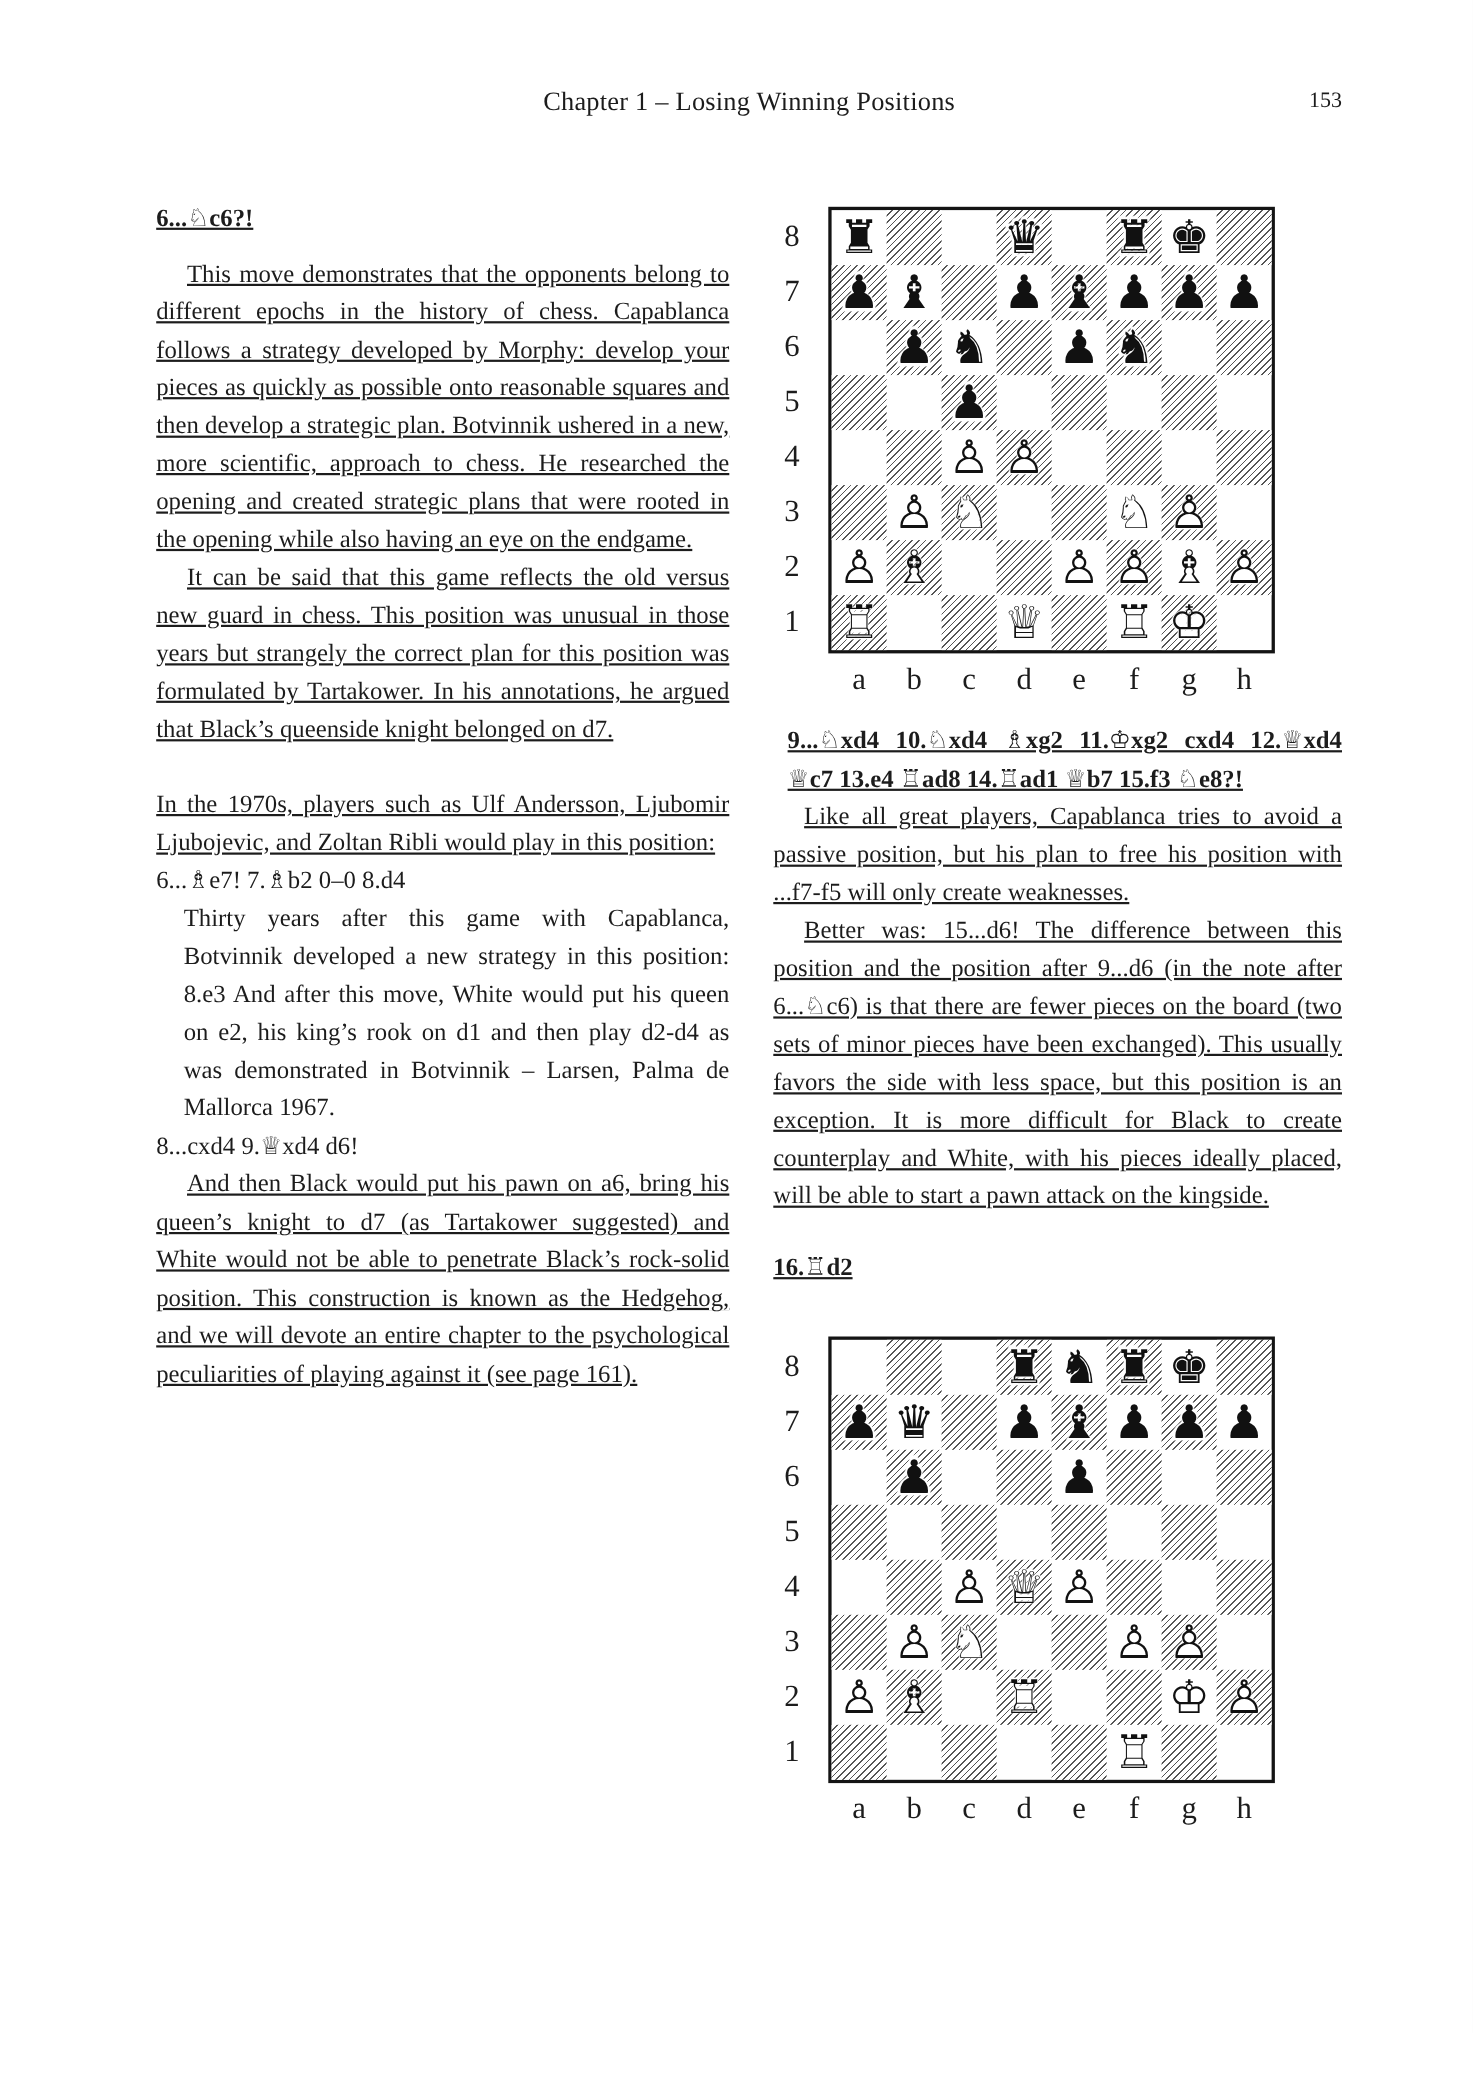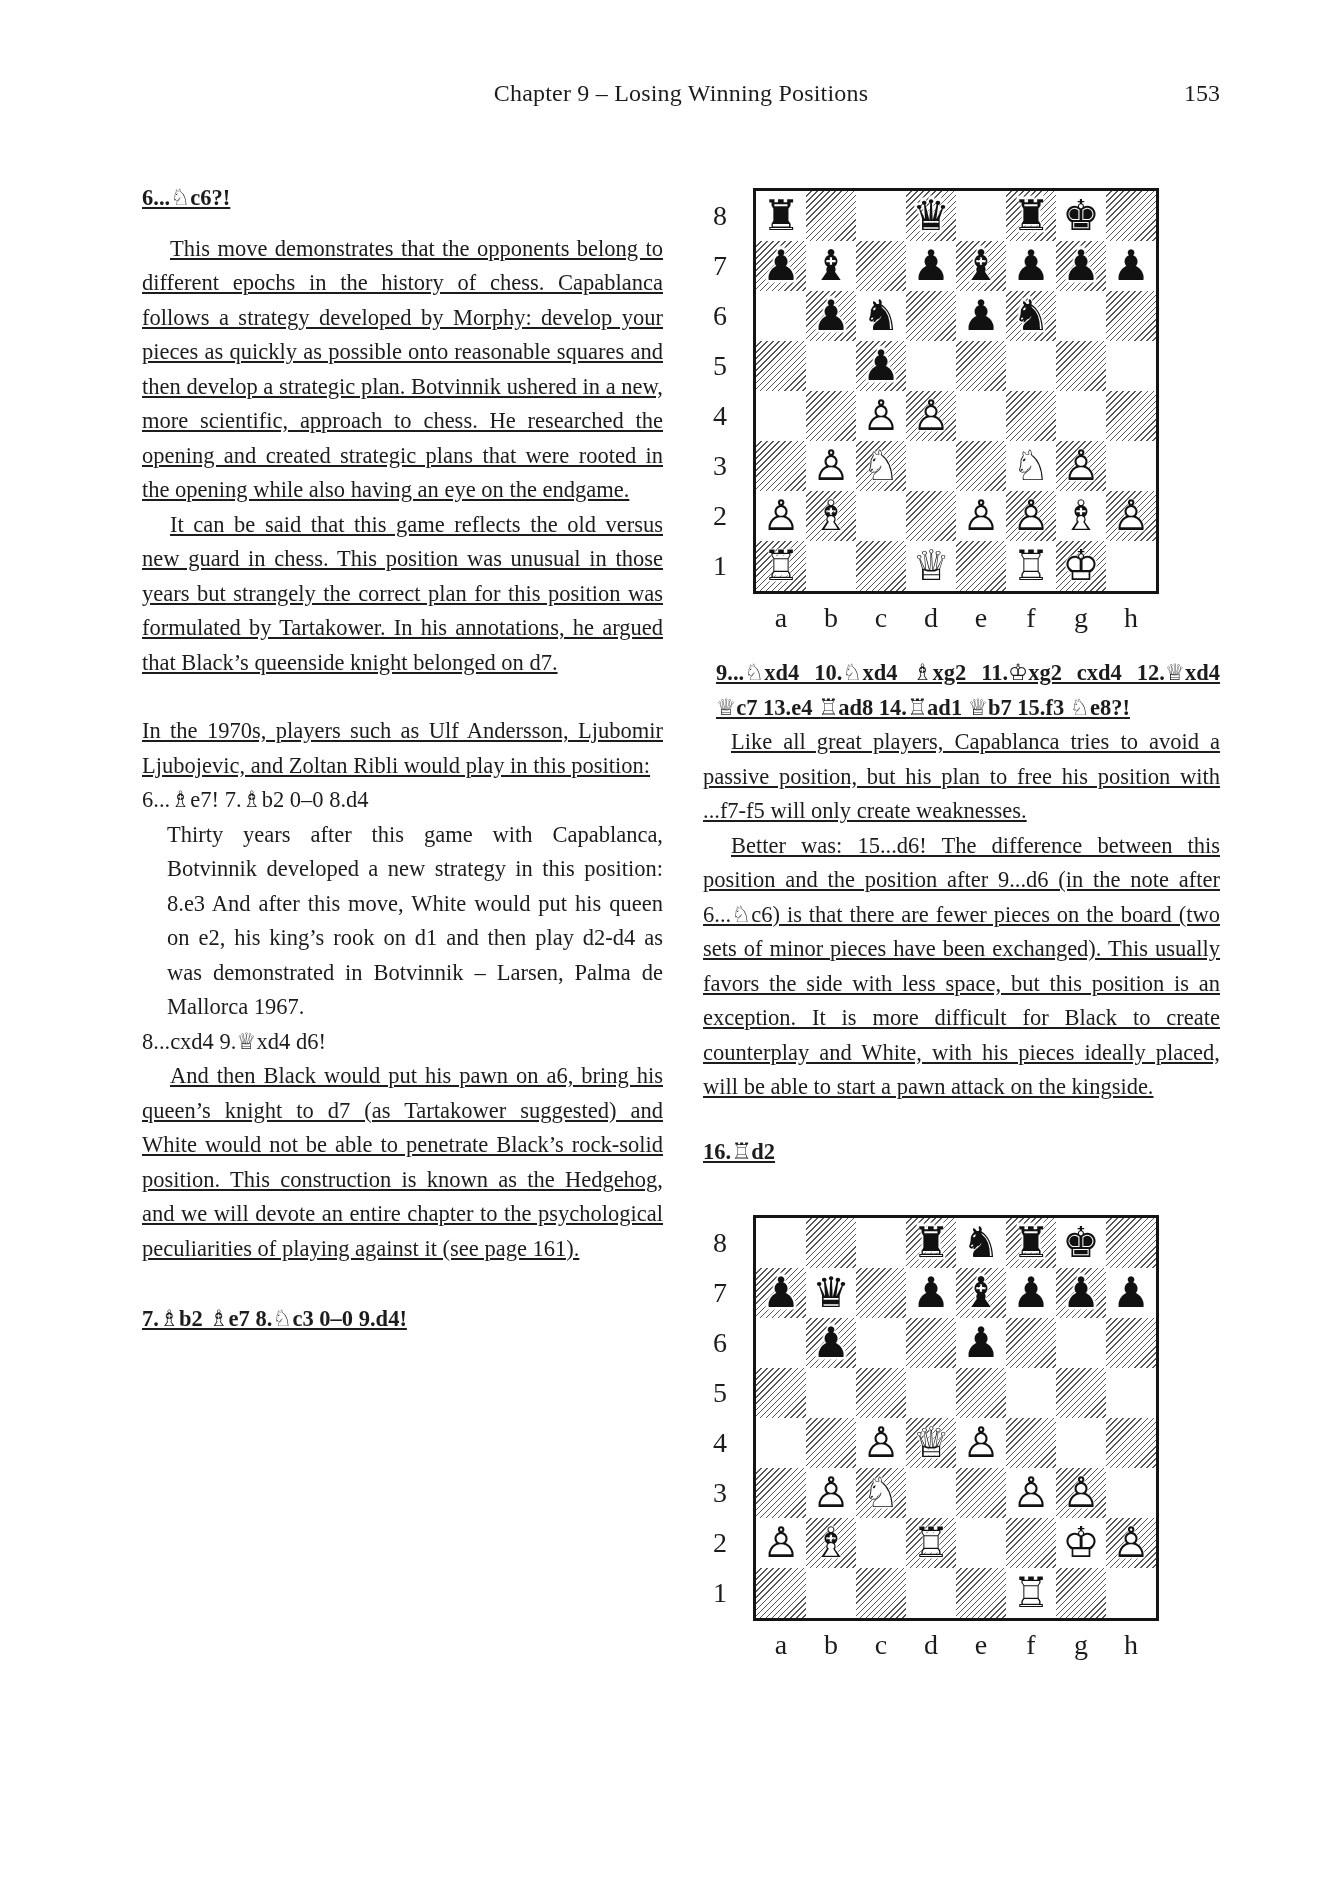--- a/index.html
+++ b/index.html
@@ -9,21 +9,21 @@
     width:1339px; height:1890px;
     background:#ffffff;
     color:#1c1c1c;
     font-family:"Liberation Serif","DejaVu Sans",serif;
     overflow:hidden;
     margin:0 auto;
   }
   
   .header { position:absolute; top:80px; left:142px; width:1078px; height:36px; }
   .chapter { display:block; text-align:center; font-size:24px; letter-spacing:0.2px; }
-  .pagenum { position:absolute; right:0; top:0; font-size:24px; }
+  .pagenum { position:absolute; right:0; top:0; font-size:20px; }
 
   
   .col { position:absolute; font-size:22.5px; line-height:34.5px; }
   .col.left  { left:142px; top:181px; width:521px; }
   .col.right { left:703px; top:188px; width:517px; }
 
   p.body { text-align:justify;text-decoration:underline; }
   p.ind  { text-indent:28px; }
   p.bold { font-weight:bold;text-decoration:underline; }
   p.just { text-align:justify;margin-left:13px; }
@@ -64,34 +64,33 @@
   }
   .filelabels span { text-align:center; font-size:28px; line-height:30px; }
   .moves-after { margin-top:18px; }
 </style>
 </head>
 <body>
 
 <div class="page">
 
   <div class="header">
-    <span class="chapter">Chapter 9 – Losing Winning Positions</span>
+    <span class="chapter">Chapter 1 – Losing Winning Positions</span>
     <span class="pagenum">153</span>
   </div>
 
   <div class="col left">
     <p class="bold" style="margin-bottom:16px;">6...♘c6?!</p>
     <p class="body ind">This move demonstrates that the opponents belong to different epochs in the history of chess. Capablanca follows a strategy developed by Morphy: develop your pieces as quickly as possible onto reasonable squares and then develop a strategic plan. Botvinnik ushered in a new, more scientific, approach to chess. He researched the opening and created strategic plans that were rooted in the opening while also having an eye on the endgame.</p>
     <p class="body ind">It can be said that this game reflects the old versus new guard in chess. This position was unusual in those years but strangely the correct plan for this position was formulated by Tartakower. In his annotations, he argued that Black’s queenside knight belonged on d7.</p>
     <p class="body gap-top">In the 1970s, players such as Ulf Andersson, Ljubomir Ljubojevic, and Zoltan Ribli would play in this position:</p>
     <p>6...♗e7! 7.♗b2 0–0 8.d4</p>
     <p class="note-block">Thirty years after this game with Capablanca, Botvinnik developed a new strategy in this position: 8.e3 And after this move, White would put his queen on e2, his king’s rook on d1 and then play d2-d4 as was demonstrated in Botvinnik – Larsen, Palma de Mallorca 1967.</p>
     <p>8...cxd4 9.♕xd4 d6!</p>
     <p class="body ind">And then Black would put his pawn on a6, bring his queen’s knight to d7 (as Tartakower suggested) and White would not be able to penetrate Black’s rock-solid position. This construction is known as the Hedgehog, and we will devote an entire chapter to the psychological peculiarities of playing against it (see page 161).</p>
-    <p class="bold gap-top-lg">7.♗b2 ♗e7 8.♘c3 0–0 9.d4!</p>
   </div>
 
   <div class="col right">
     <div class="diagram">
         <div class="ranklabels">
           <span>8</span>
           <span>7</span>
           <span>6</span>
           <span>5</span>
           <span>4</span>

